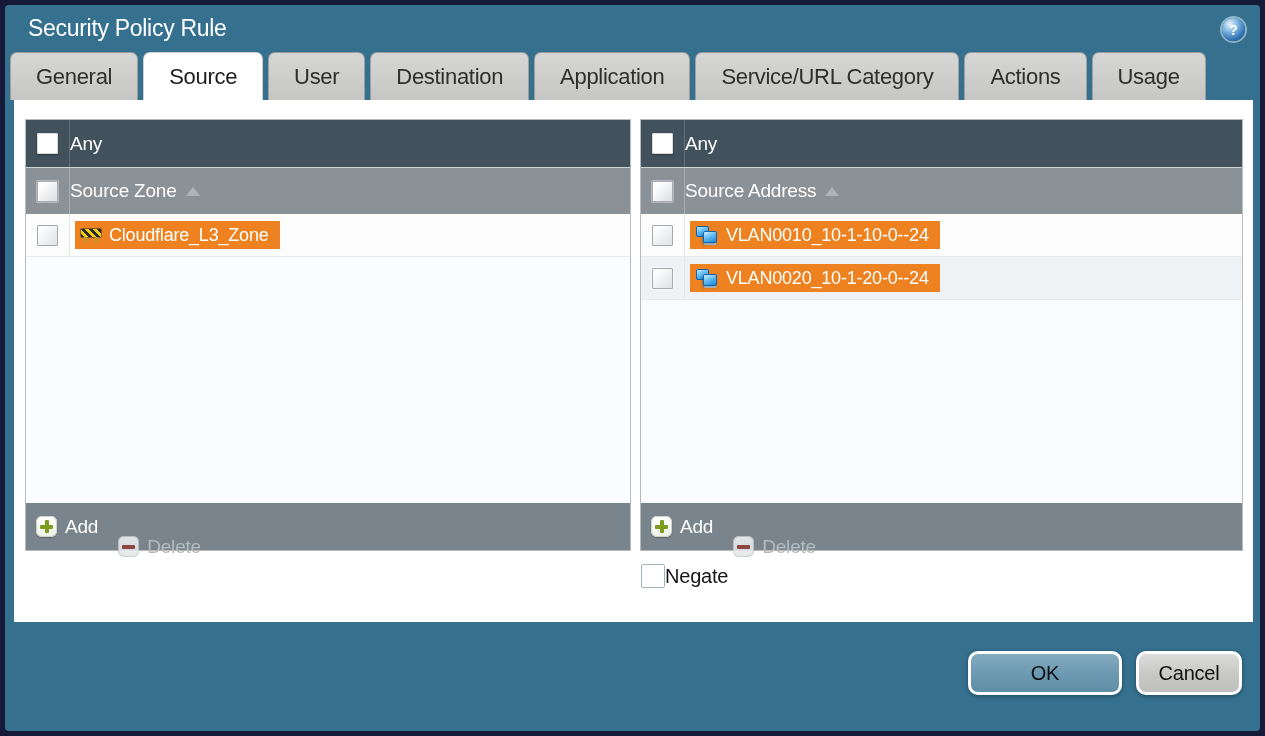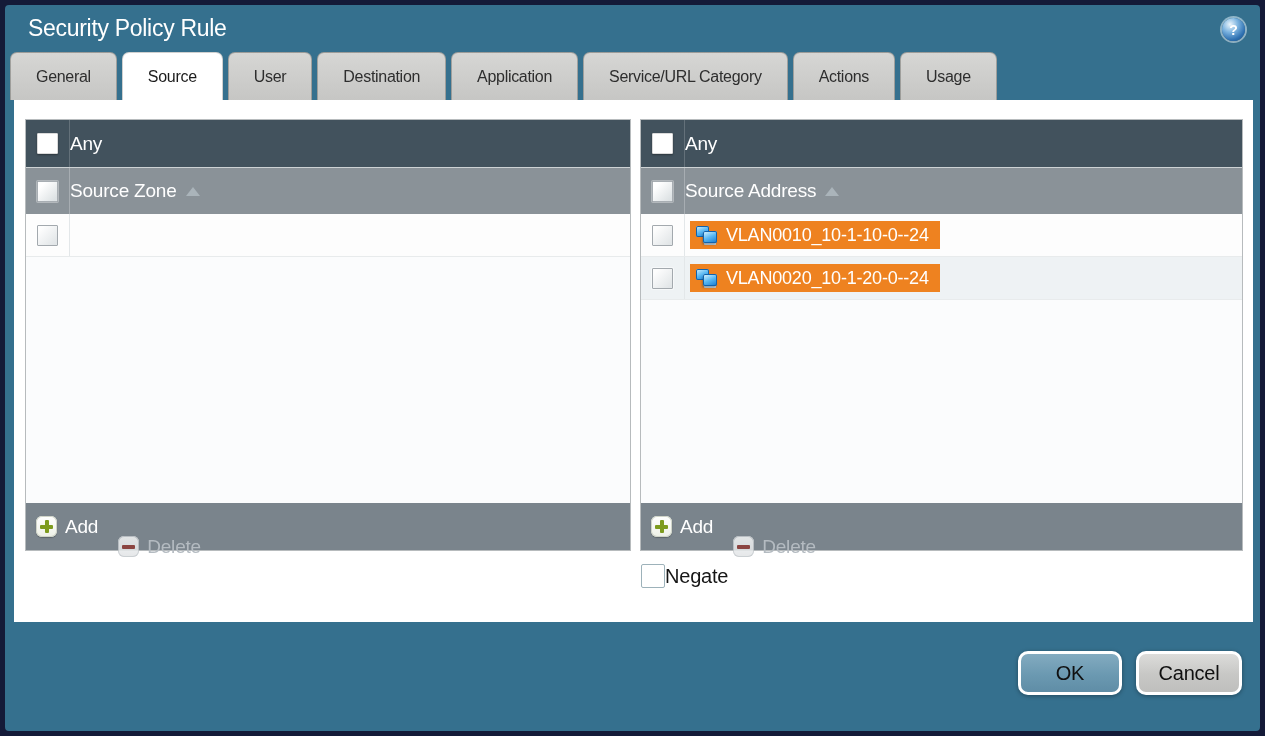--- a/index.html
+++ b/index.html
@@ -13,21 +13,21 @@
   .titlebar{height:47px;display:flex;align-items:center;position:relative;padding-left:23px;}
   .title{color:#ffffff;font-size:23px;letter-spacing:-0.3px;}
   .help-icon{position:absolute;right:15px;top:13px;width:23px;height:23px;border-radius:50%;
     background:radial-gradient(circle at 35% 28%,#eaf5fc 0%,#7db4e0 35%,#2d6fb0 70%,#1c507f 100%);
     box-shadow:0 0 0 2px rgba(220,238,250,0.55), 0 1px 2px rgba(0,0,0,.3);
     color:#fff;font-size:14px;font-weight:bold;display:flex;align-items:center;justify-content:center;cursor:pointer;}
 
   
   .tabs{display:flex;gap:5px;padding-left:5px;height:48px;}
   .tab{background:linear-gradient(#d6d6d4,#c6c6c4);border:1px solid rgba(120,120,118,0.55);border-bottom:none;
-    border-radius:7px 7px 0 0;color:#2e2e2e;font-size:16px;letter-spacing:-0.3px;
+    border-radius:7px 7px 0 0;color:#2e2e2e;font-size:22px;letter-spacing:-0.3px;
     padding:0 25px;display:flex;align-items:center;cursor:pointer;white-space:nowrap;}
   .tab.active{background:#ffffff;color:#1c1c1c;border-color:rgba(120,120,118,0.35);position:relative;z-index:3;}
 
   
   .content{margin:0 7px 0 9px;height:522px;background:#ffffff;position:relative;z-index:2;}
   .panels{display:flex;gap:9px;padding:19px 0 0 11px;}
 
   .panel{height:432px;border:1px solid #b7bbbd;background:#fbfcfd;display:flex;flex-direction:column;}
   .panel.left{width:606px;}
   .panel.right{width:603px;}
@@ -87,21 +87,21 @@
 
   
   .negate-row{display:flex;align-items:center;margin:13px 0 0 627px;}
   .negate-cb{width:24px;height:24px;background:#ffffff;border:1px solid #9db2ba;border-radius:2px;cursor:pointer;}
   .negate-label{font-size:20px;color:#161616;letter-spacing:-0.2px;}
 
   
   .dlg-footer{height:95px;display:flex;justify-content:flex-end;align-items:flex-start;gap:14px;padding:29px 18px 0 0;}
   .btn{height:44px;border-radius:10px;border:3px solid #ffffff;font-size:20px;letter-spacing:-0.2px;color:#101010;
     display:flex;align-items:center;justify-content:center;cursor:pointer;box-shadow:0 1px 4px rgba(0,0,0,0.35);}
-  .btn.ok{width:104px;background:linear-gradient(#83abc0 0%,#6b99b1 55%,#5f8da6 100%);}
+  .btn.ok{width:154px;background:linear-gradient(#83abc0 0%,#6b99b1 55%,#5f8da6 100%);}
   .btn.cancel{width:106px;background:linear-gradient(#dcdcda 0%,#c7c7c5 55%,#bfbfbd 100%);}
 </style>
 </head>
 <body>
 
 <div class="screen">
   <div class="dialog">
 
     <div class="titlebar">
       <span class="title">Security Policy Rule</span>
@@ -136,20 +136,24 @@
             <div class="col-label-wrap">
               <span class="band-label">Source Zone</span>
               <span class="sort-asc-icon"></span>
             </div>
           </div>
 
           <div class="row">
             <div class="cb-col">
               <div class="cb rowcb"></div>
             </div>
+            <div class="tag">
+              <span class="zone-icon"></span>
+              <span>Cloudflare_L3_Zone</span>
+            </div>
           </div>
 
           <div class="spacer"></div>
 
           <div class="panel-toolbar">
             <div class="tool-btn">
               <span class="add-icon"></span>
               <span class="lbl">Add</span>
             </div>
             <div class="tool-btn disabled">

